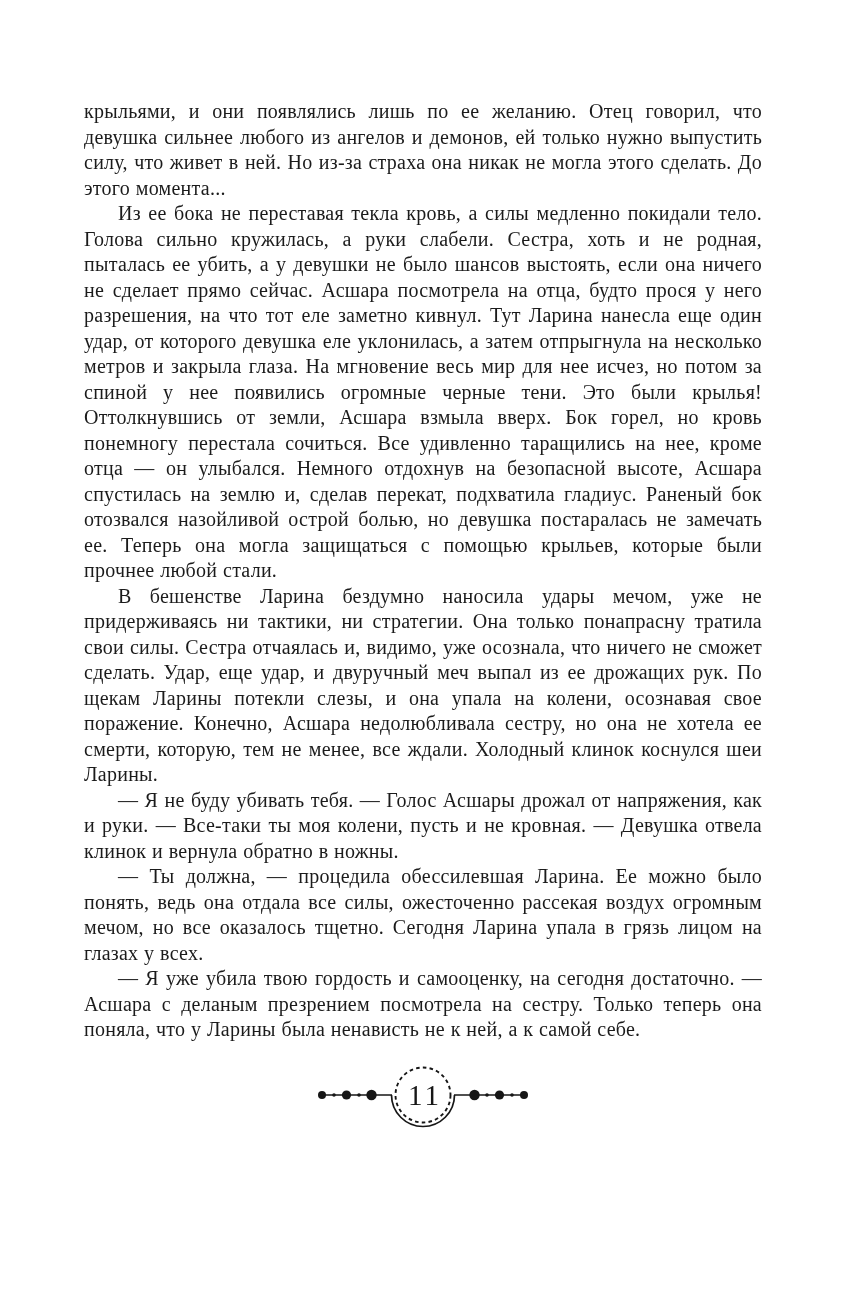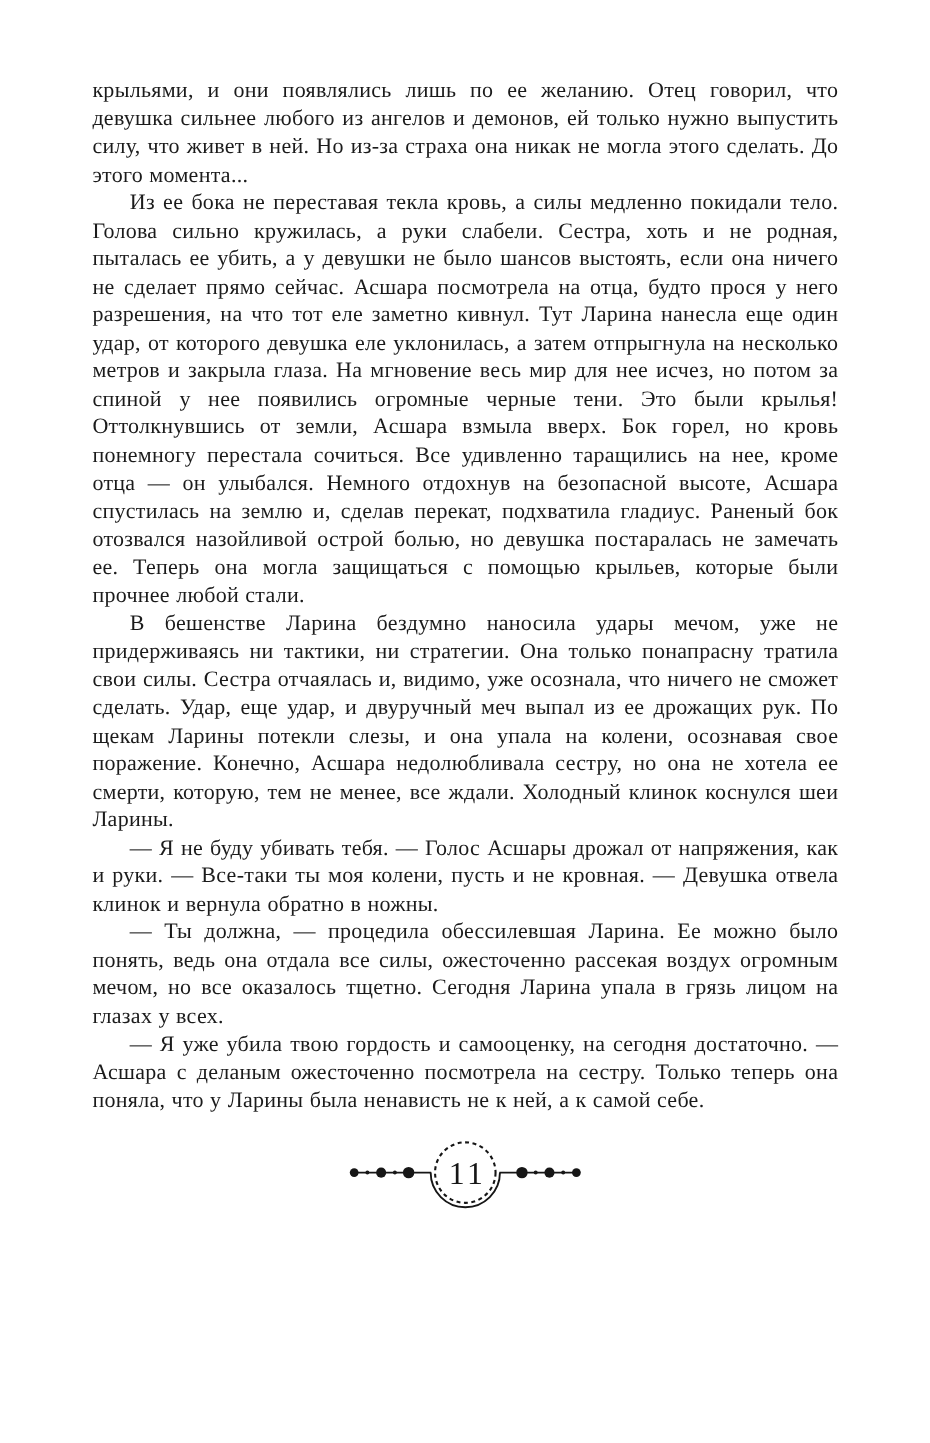--- a/index.html
+++ b/index.html
@@ -6,21 +6,21 @@
     margin: 0;
     padding: 0;
     background: #ffffff;
   }
   .book-page {
     position: relative;
     width: 845px;
     height: 1312px;
     background: #ffffff;
     box-sizing: border-box;
-    padding: 70px 83px 0 84px;
+    padding: 99px 83px 0 84px;
     font-family: "Liberation Serif", "DejaVu Serif", serif;
     color: #1b1b1b;
     overflow: hidden;
   }
   .text-block {
     width: 678px;
   }
   .para {
     margin: 0;
     text-align: justify;
@@ -52,21 +52,21 @@
 <body>
 
 <div class="book-page">
 
   <main class="text-block">
     <p class="para no-indent">крыльями, и они появлялись лишь по ее желанию. Отец говорил, что девушка сильнее любого из ангелов и демонов, ей только нужно выпустить силу, что живет в ней. Но из-за страха она никак не могла этого сделать. До этого момента...</p>
     <p class="para">Из ее бока не переставая текла кровь, а силы медленно покидали тело. Голова сильно кружилась, а руки слабели. Сестра, хоть и не родная, пыталась ее убить, а у девушки не было шансов выстоять, если она ничего не сделает прямо сейчас. Асшара посмотрела на отца, будто прося у него разрешения, на что тот еле заметно кивнул. Тут Ларина нанесла еще один удар, от которого девушка еле уклонилась, а затем отпрыгнула на несколько метров и закрыла глаза. На мгновение весь мир для нее исчез, но потом за спиной у нее появились огромные черные тени. Это были крылья! Оттолкнувшись от земли, Асшара взмыла вверх. Бок горел, но кровь понемногу перестала сочиться. Все удивленно таращились на нее, кроме отца — он улыбался. Немного отдохнув на безопасной высоте, Асшара спустилась на землю и, сделав перекат, подхватила гладиус. Раненый бок отозвался назойливой острой болью, но девушка постаралась не замечать ее. Теперь она могла защищаться с помощью крыльев, которые были прочнее любой стали.</p>
     <p class="para">В бешенстве Ларина бездумно наносила удары мечом, уже не придерживаясь ни тактики, ни стратегии. Она только понапрасну тратила свои силы. Сестра отчаялась и, видимо, уже осознала, что ничего не сможет сделать. Удар, еще удар, и двуручный меч выпал из ее дрожащих рук. По щекам Ларины потекли слезы, и она упала на колени, осознавая свое поражение. Конечно, Асшара недолюбливала сестру, но она не хотела ее смерти, которую, тем не менее, все ждали. Холодный клинок коснулся шеи Ларины.</p>
     <p class="para">— Я не буду убивать тебя. — Голос Асшары дрожал от напряжения, как и руки. — Все-таки ты моя колени, пусть и не кровная. — Девушка отвела клинок и вернула обратно в ножны.</p>
     <p class="para">— Ты должна, — процедила обессилевшая Ларина. Ее можно было понять, ведь она отдала все силы, ожесточенно рассекая воздух огромным мечом, но все оказалось тщетно. Сегодня Ларина упала в грязь лицом на глазах у всех.</p>
-    <p class="para">— Я уже убила твою гордость и самооценку, на сегодня достаточно. — Асшара с деланым ожесточенно посмотрела на сестру. Только теперь она поняла, что у Ларины была ненависть не к ней, а к самой себе.</p>
+    <p class="para">— Я уже убила твою гордость и самооценку, на сегодня достаточно. — Асшара с деланым презрением посмотрела на сестру. Только теперь она поняла, что у Ларины была ненависть не к ней, а к самой себе.</p>
   </main>
 
   <footer class="page-footer">
     <svg class="ornament-svg" width="220" height="72" viewBox="0 0 220 72" aria-hidden="true">
 
       <g stroke="#161616" fill="#161616">
         <line x1="7" y1="34" x2="79" y2="34" stroke-width="1.6"></line>
         <circle cx="9" cy="34" r="4" stroke="none"></circle>
         <circle cx="21" cy="34" r="1.8" stroke="none"></circle>
         <circle cx="33.5" cy="34" r="4.6" stroke="none"></circle>

